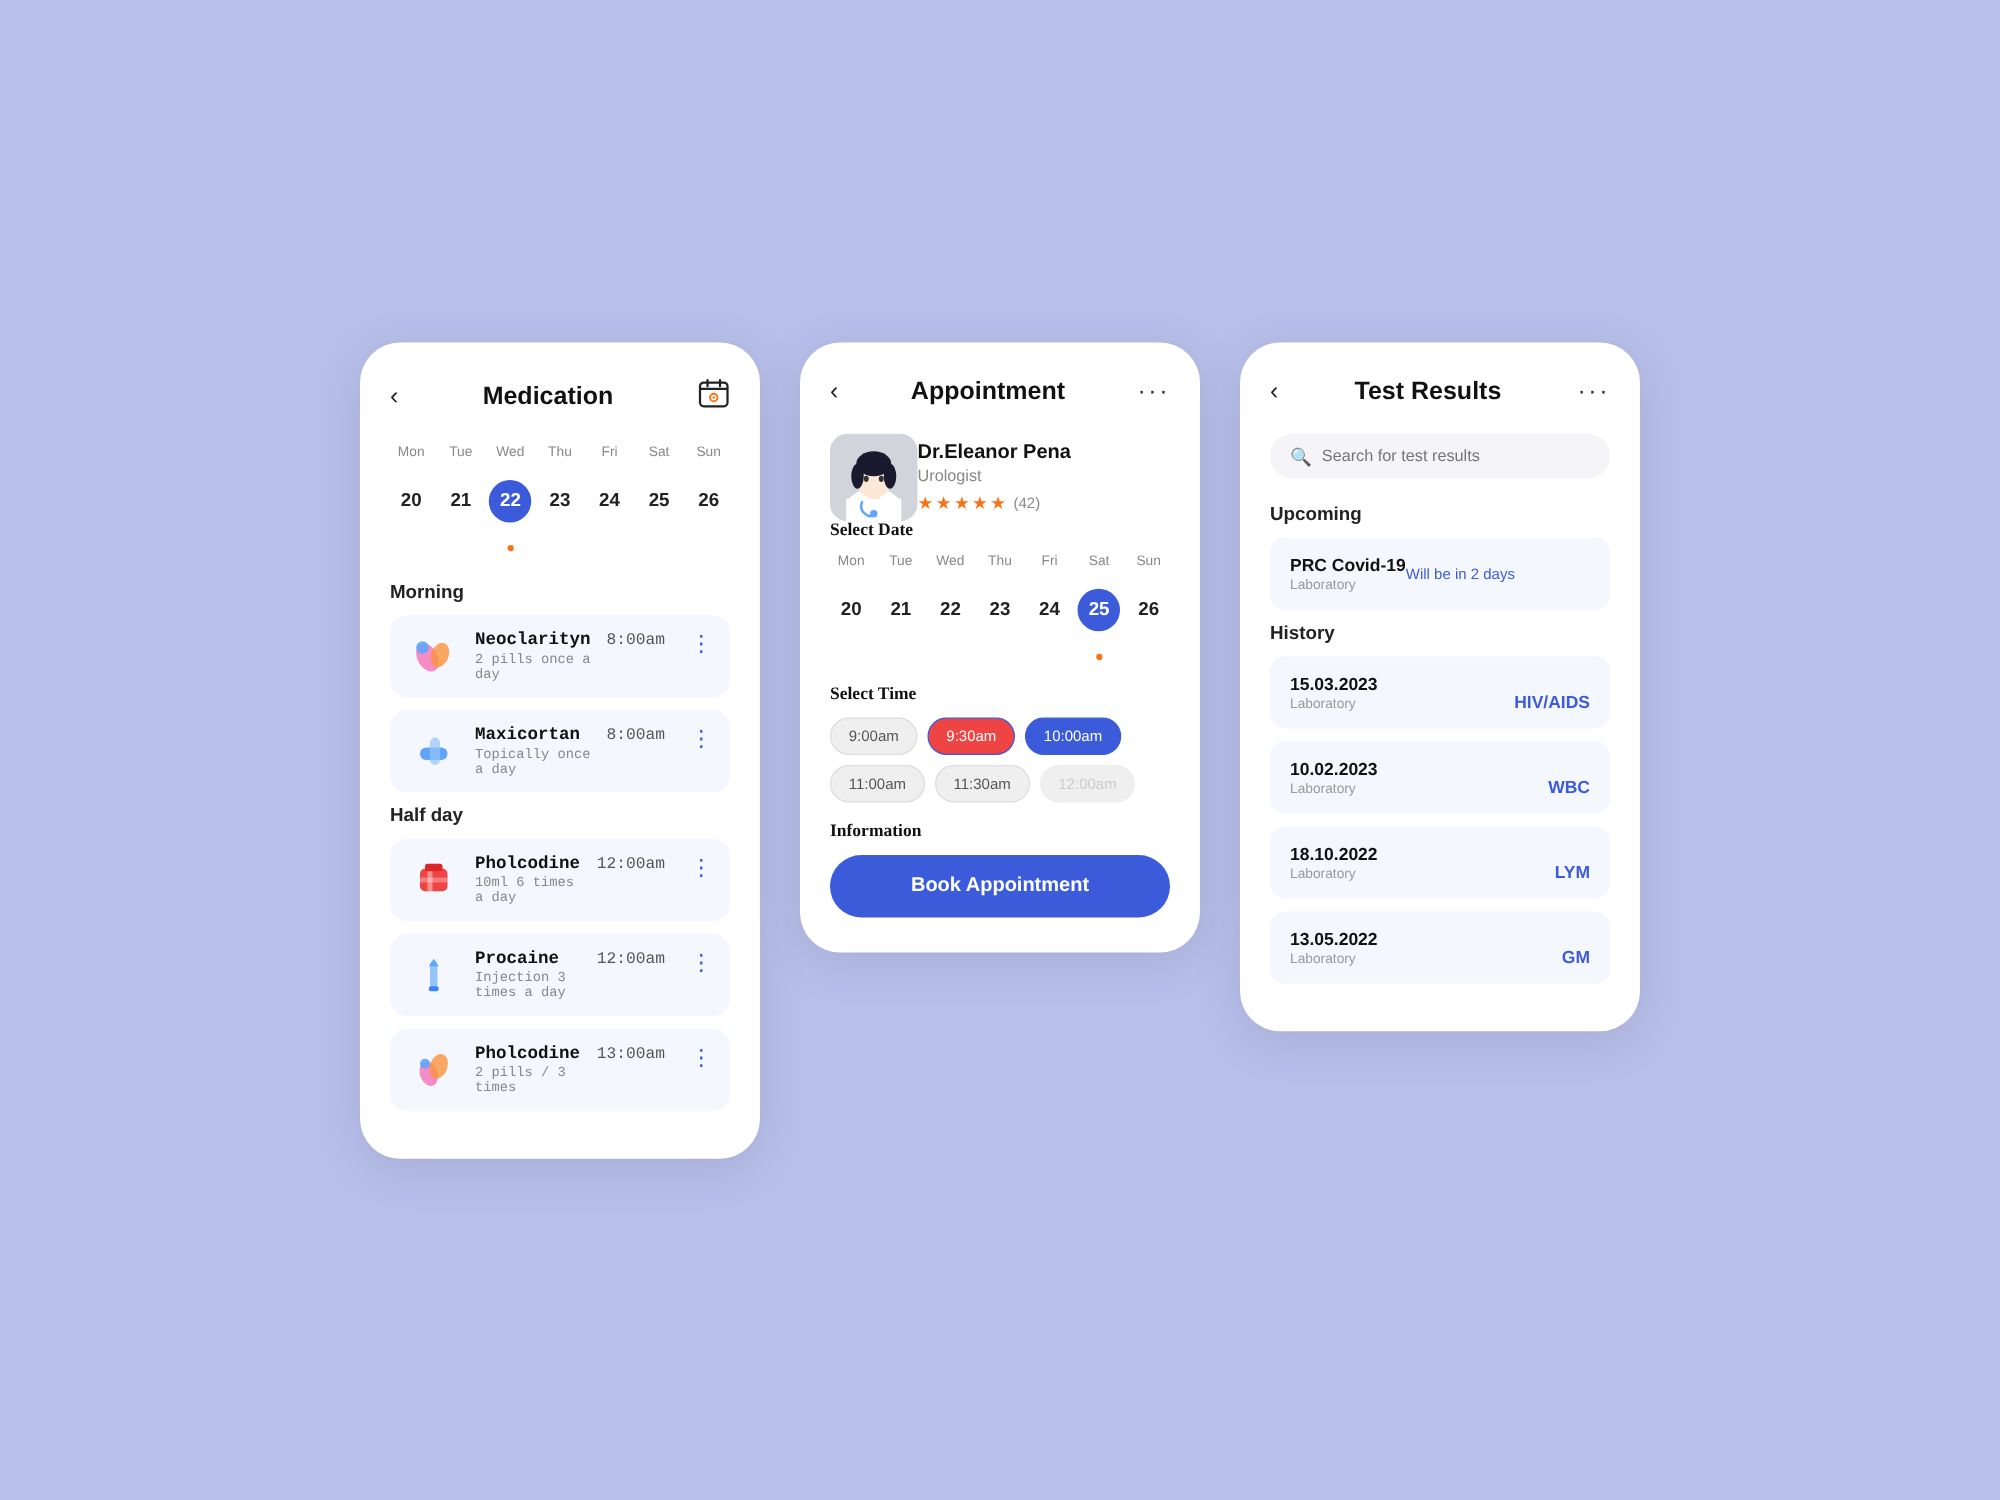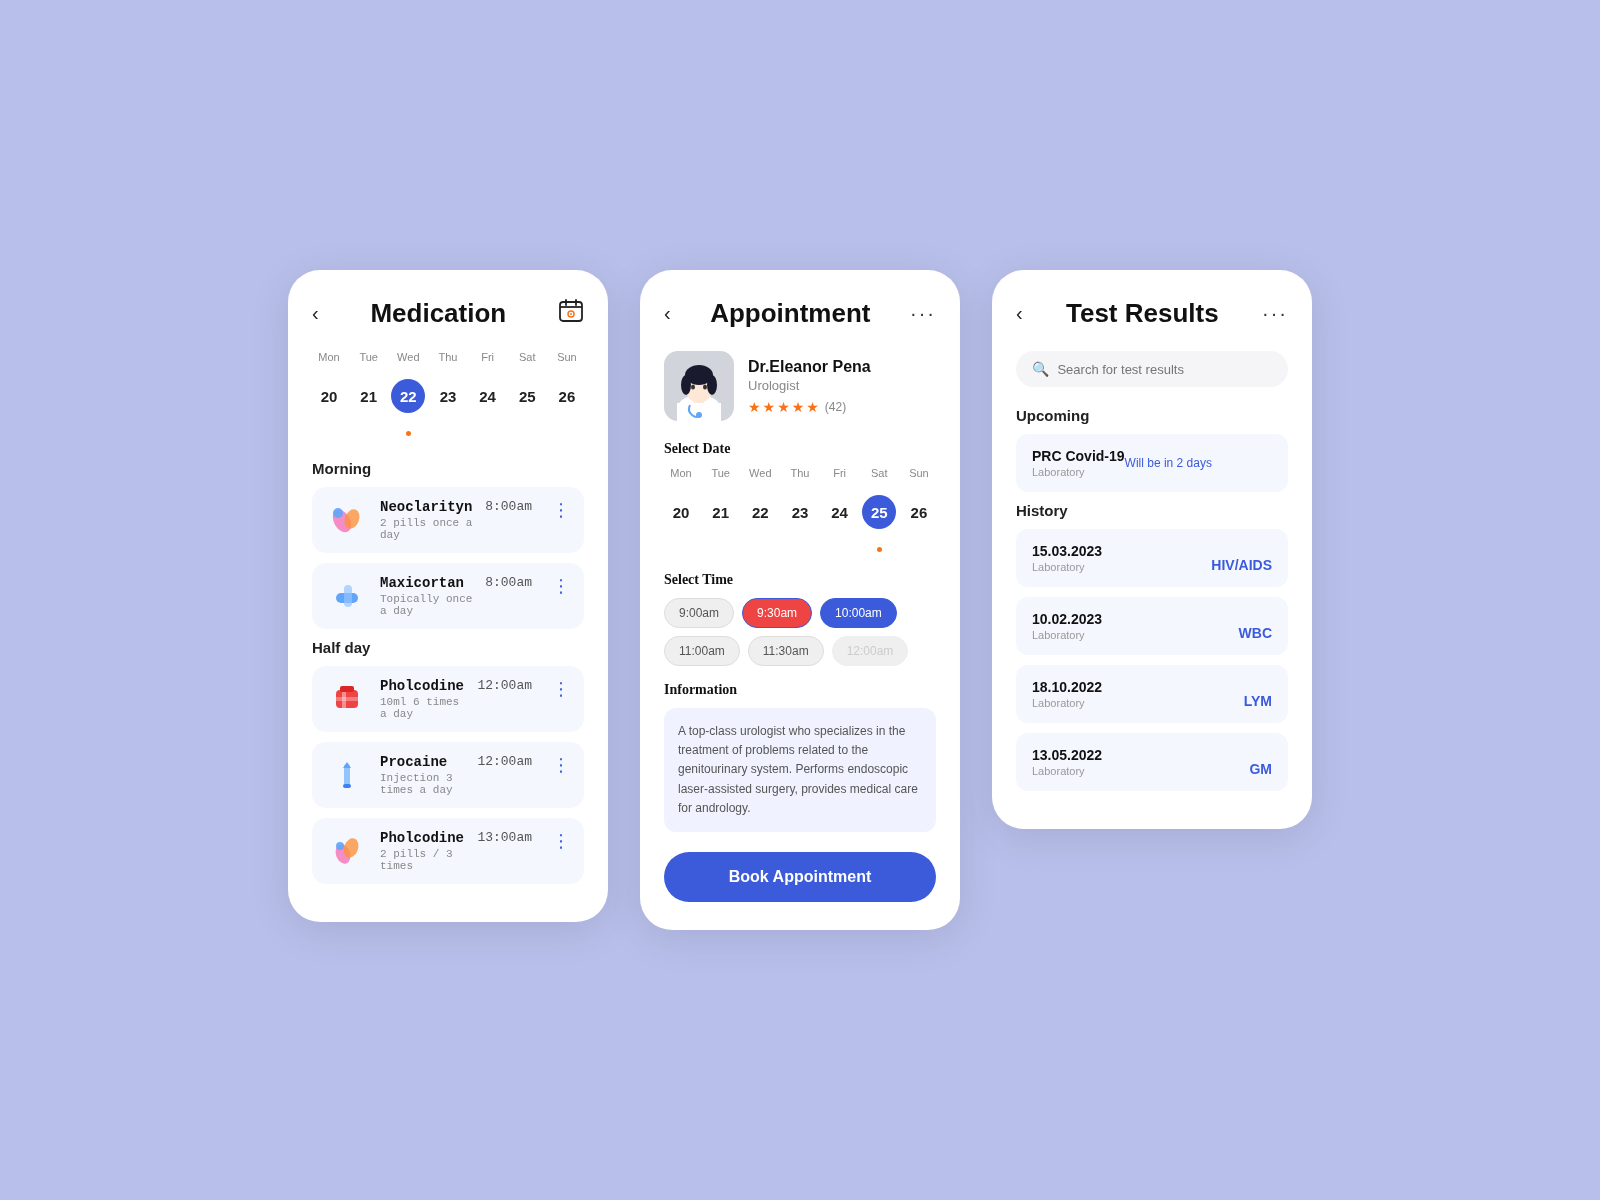--- a/index.html
+++ b/index.html
@@ -32,21 +32,21 @@
       justify-content: space-between;
       margin-bottom: 22px;
     }
     .header-back {
       font-size: 20px;
       color: #222;
       cursor: pointer;
       font-weight: 300;
     }
     .header-title {
-      font-size: 26px;
+      font-size: 20px;
       font-weight: 700;
       color: #111;
     }
     .header-icon {
       font-size: 20px;
       color: #333;
     }
     .header-dots {
       font-size: 20px;
       color: #333;
@@ -145,22 +145,20 @@
     .med-dots {
       color: #3b5bdb;
       font-size: 18px;
       cursor: pointer;
     }
 
     
     .doctor-info {
       display: flex;
       align-items: center;
-      gap: 14px;
-      margin-bottom: 20px;
     }
     .doctor-avatar {
       width: 70px;
       height: 70px;
       border-radius: 14px;
       overflow: hidden;
       background: #e0e0e0;
       flex-shrink: 0;
       display: flex;
       align-items: center;
@@ -533,21 +531,20 @@
       <button class="time-slot">9:00am</button>
       <button class="time-slot selected">9:30am</button>
       <button class="time-slot" style="background:#3b5bdb; color:#fff; border-color:#3b5bdb;">10:00am</button>
       <button class="time-slot">11:00am</button>
       <button class="time-slot">11:30am</button>
       <button class="time-slot disabled">12:00am</button>
     </div>
 
     <div class="select-label">Information</div>
 
-    <div class="info-box">A top-class urologist who specializes in the treatment of problems related to the genitourinary system. Performs endoscopic laser-assisted surgery, provides medical care for andrology.</div>
 
     <button class="book-btn">Book Appointment</button>
   </div>
 
   <div class="screen">
     <div class="screen-header">
       <span class="header-back">‹</span>
       <span class="header-title">Test Results</span>
       <span class="header-dots">···</span>
     </div>

